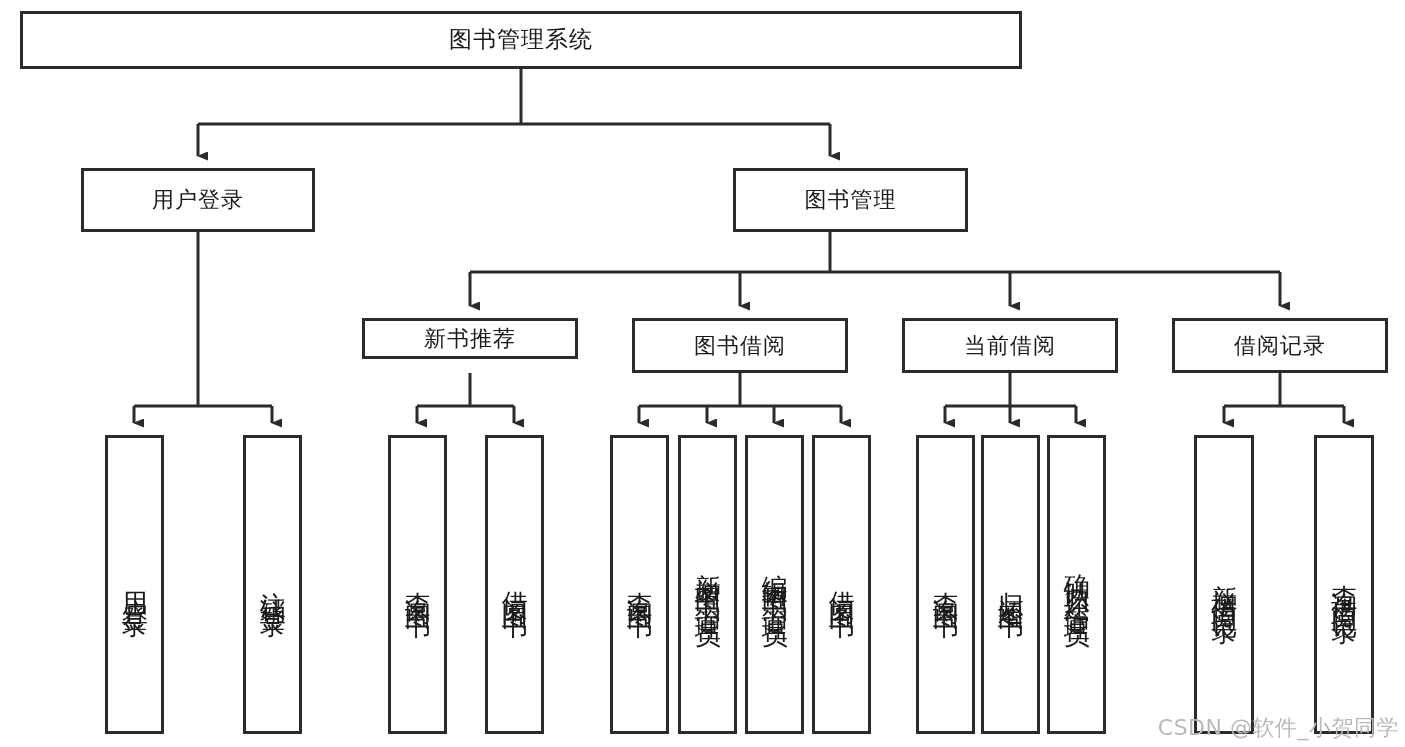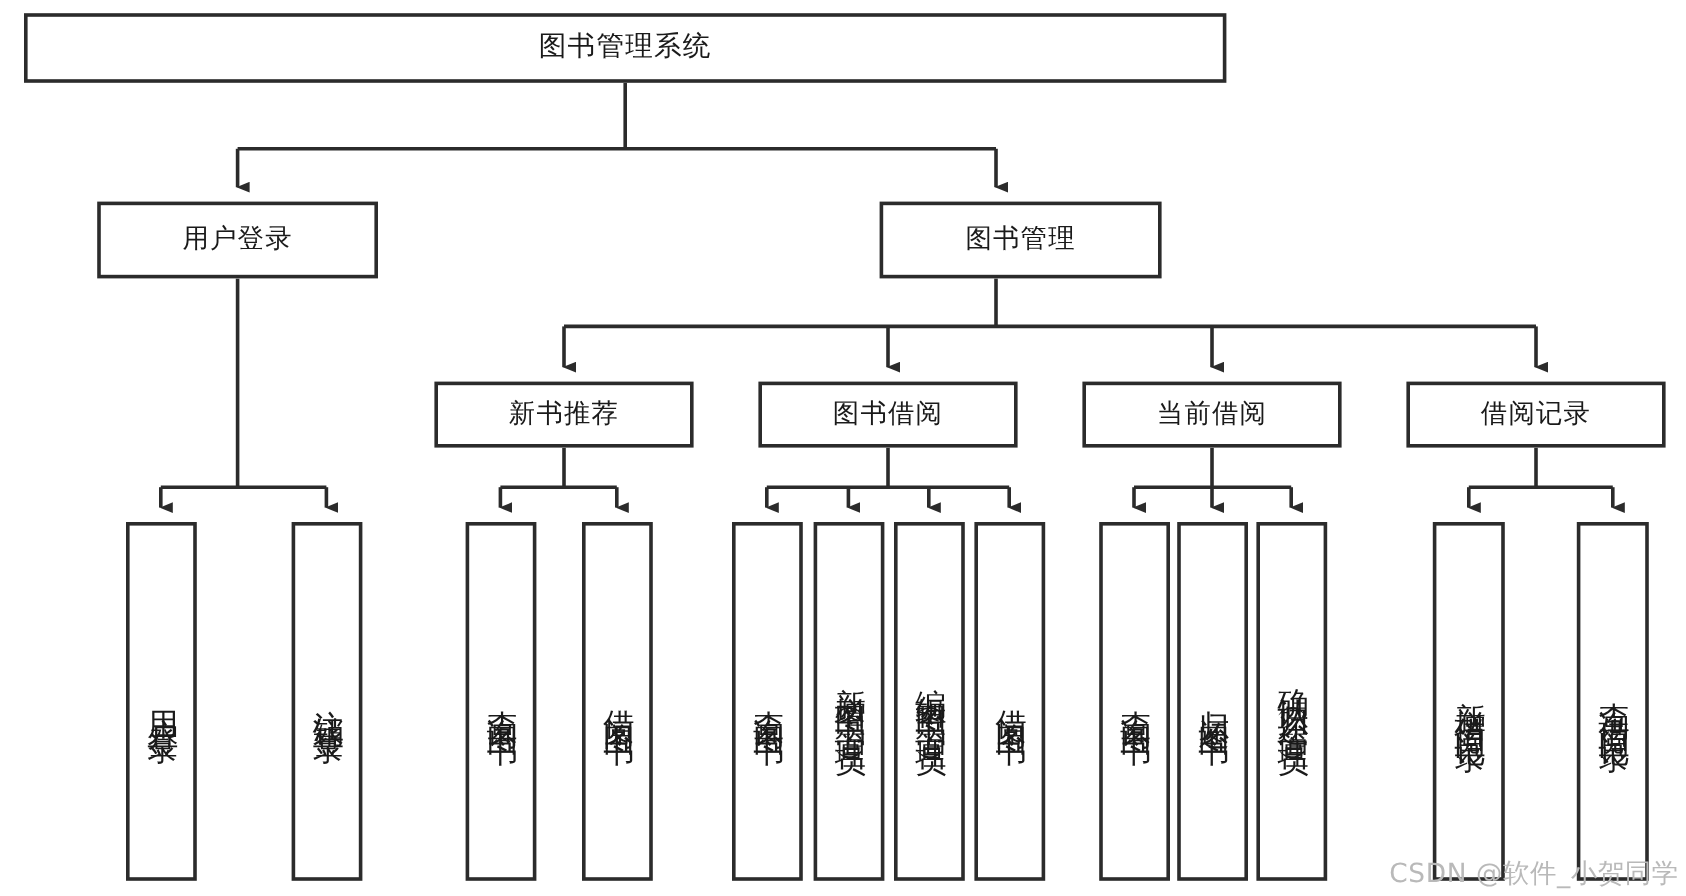--- a/index.html
+++ b/index.html
@@ -112,21 +112,21 @@
     <span class="lbl">图书管理系统</span>
   </div>
 
   <div class="node h-node" style="left:81px;top:168px;width:234px;height:64px;">
     <span class="lbl">用户登录</span>
   </div>
   <div class="node h-node" style="left:712px;top:168px;width:235px;height:64px;margin-left:21px;">
     <span class="lbl">图书管理</span>
   </div>
 
-  <div class="node h-node" style="left:362px;top:318px;width:216px;height:55px;">
+  <div class="node h-node" style="left:362px;top:318px;width:216px;height:41px;">
     <span class="lbl">新书推荐</span>
   </div>
   <div class="node h-node" style="left:632px;top:318px;width:216px;height:55px;align-items:center;">
     <span class="lbl">图书借阅</span>
   </div>
   <div class="node h-node" style="left:1172px;top:318px;width:216px;height:55px;">
     <span class="lbl">借阅记录</span>
   </div>
   <div class="node h-node" style="left:902px;top:318px;width:216px;height:55px;">
     <span class="lbl">当前借阅</span>

